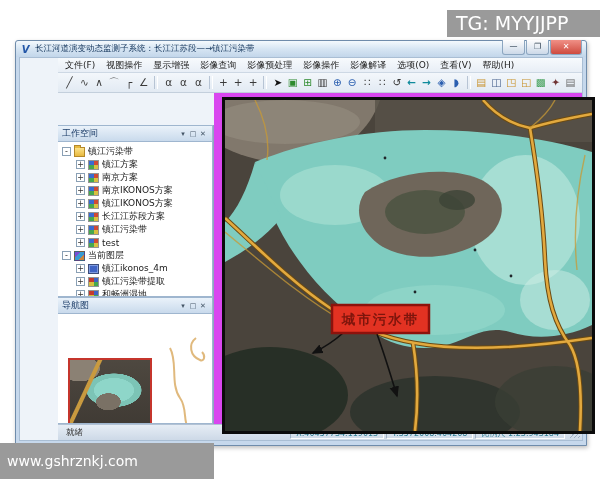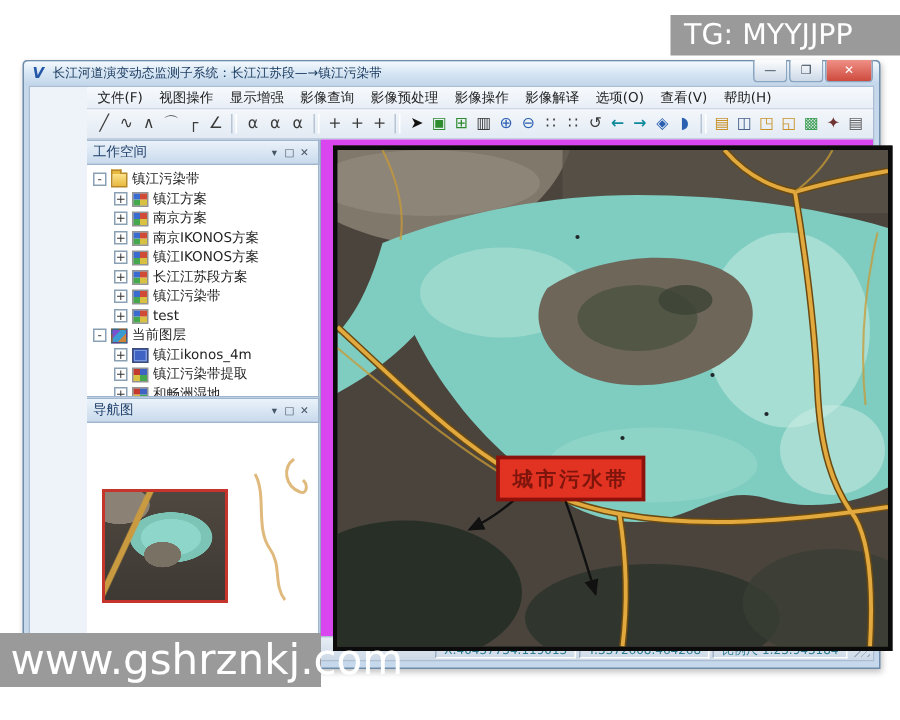--- a/index.html
+++ b/index.html
@@ -1,21 +1,21 @@
 <!DOCTYPE html>
 <html><head>
 <meta charset="utf-8">
 <style>
   html,body{margin:0;padding:0;}
   body{width:600px;height:480px;position:relative;background:#fff;overflow:hidden;
        font-family:"DejaVu Sans","Liberation Sans",sans-serif;-webkit-font-smoothing:antialiased;}
   
   .wm{position:absolute;background:#9a9a9a;color:#fff;z-index:50;white-space:nowrap;}
   .wm-top{left:447px;top:10px;width:160px;height:27px;font-size:19px;line-height:27px;padding-left:9px;}
-  .wm-bottom{left:0;top:422px;width:207px;height:36px;font-size:28px;line-height:36px;padding-left:7px;}
+  .wm-bottom{left:0;top:443px;width:207px;height:36px;font-size:14px;line-height:36px;padding-left:7px;}
   
   .window{position:absolute;left:15px;top:40px;width:570px;height:404px;
           background:#c6d8ec;border:1px solid #6f8cab;border-radius:3px 3px 0 0;
           box-shadow:1px 2px 4px rgba(0,0,0,.25);}
   .titlebar{height:16px;display:flex;align-items:center;padding:0 4px;
             background:linear-gradient(#f4f9fd,#d6e5f3 50%,#c2d6ea);
             border-radius:3px 3px 0 0;font-size:8.5px;color:#17385e;}
   .app-icon{width:11px;height:11px;margin-right:4px;font-size:10px;font-weight:bold;font-style:italic;
             color:#2457a8;line-height:11px;text-align:center;}
   .title-text{flex:1;overflow:hidden;white-space:nowrap;}
@@ -33,21 +33,21 @@
   
   .toolbar{height:19px;display:flex;align-items:center;padding:0 4px;
            background:linear-gradient(#f3f7fb,#e2eaf3);border-bottom:1px solid #c3cfdc;}
   .tb-icon{width:15px;height:15px;font-size:10.5px;line-height:15px;text-align:center;display:inline-block;}
   .t-dark{color:#3a3a3a}.t-black{color:#111}.t-green{color:#2e8b2e}.t-blue{color:#2b5fb0}
   .t-teal{color:#0f8a9c;font-weight:bold}.t-gold{color:#c8922a}.t-steel{color:#47618c}
   .t-greenish{color:#3f9e55}.t-darkred{color:#703434}.t-gray{color:#666}
   .t-sep{width:2px;height:13px;border-left:1px solid #b7c4d4;border-right:1px solid #fff;margin:0 3px;}
   
   .content{flex:1;display:flex;min-height:0;}
-  .sidebar{width:155px;display:flex;flex-direction:column;border-right:1px solid #8fa6bf;background:#dfe8f2;}
+  .sidebar{width:155px;display:flex;flex-direction:column;border-right:1px solid #8fa6bf;background:#dfe8f2;margin-top:32px;}
   .panel{display:flex;flex-direction:column;min-height:0;}
   .panel-ws{height:172px;}
   .panel-nav{flex:1;}
   .panel-header{height:15px;display:flex;align-items:center;padding:0 4px;
                 background:linear-gradient(#eaf2fa,#c9daec);border:1px solid #9fb6cf;border-left:none;
                 font-size:9px;color:#20406b;}
   .panel-header .ph-title{flex:1;}
   .ph-btn{font-size:7px;color:#456;width:10px;text-align:center;line-height:10px;}
   .panel-body{flex:1;background:#fff;border:1px solid #9fb6cf;border-top:none;border-left:none;
               overflow:hidden;position:relative;}

